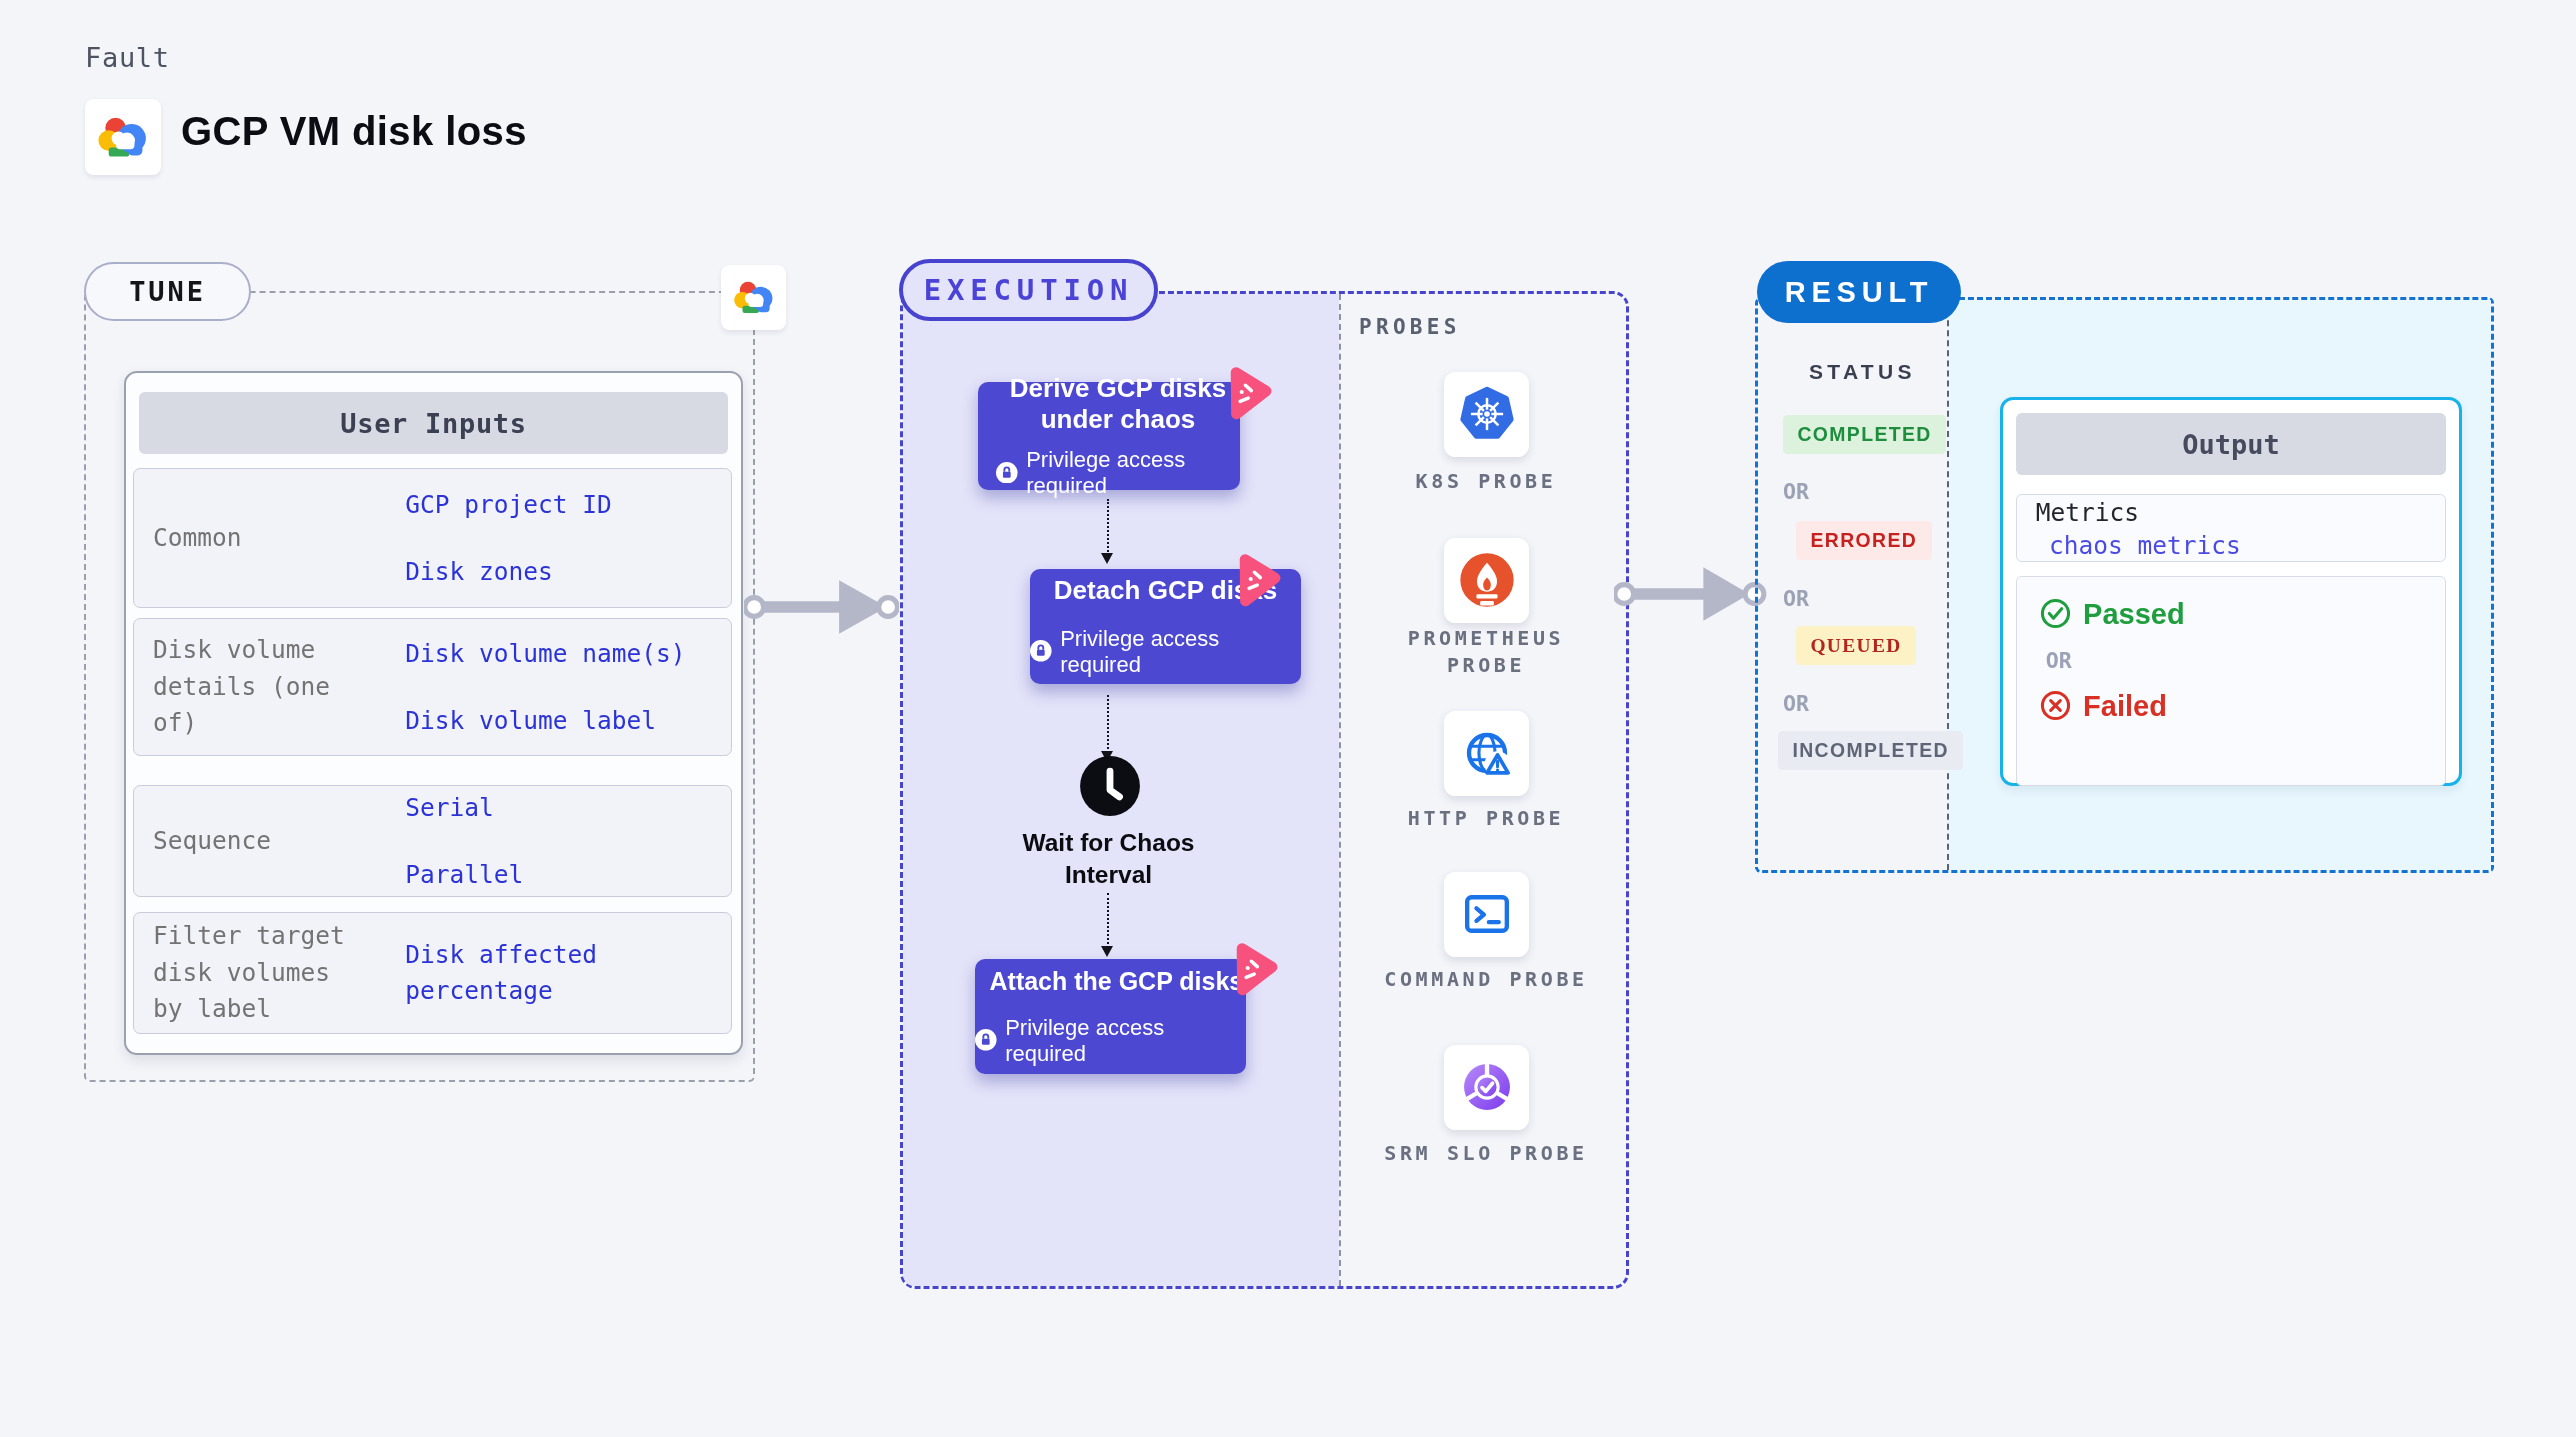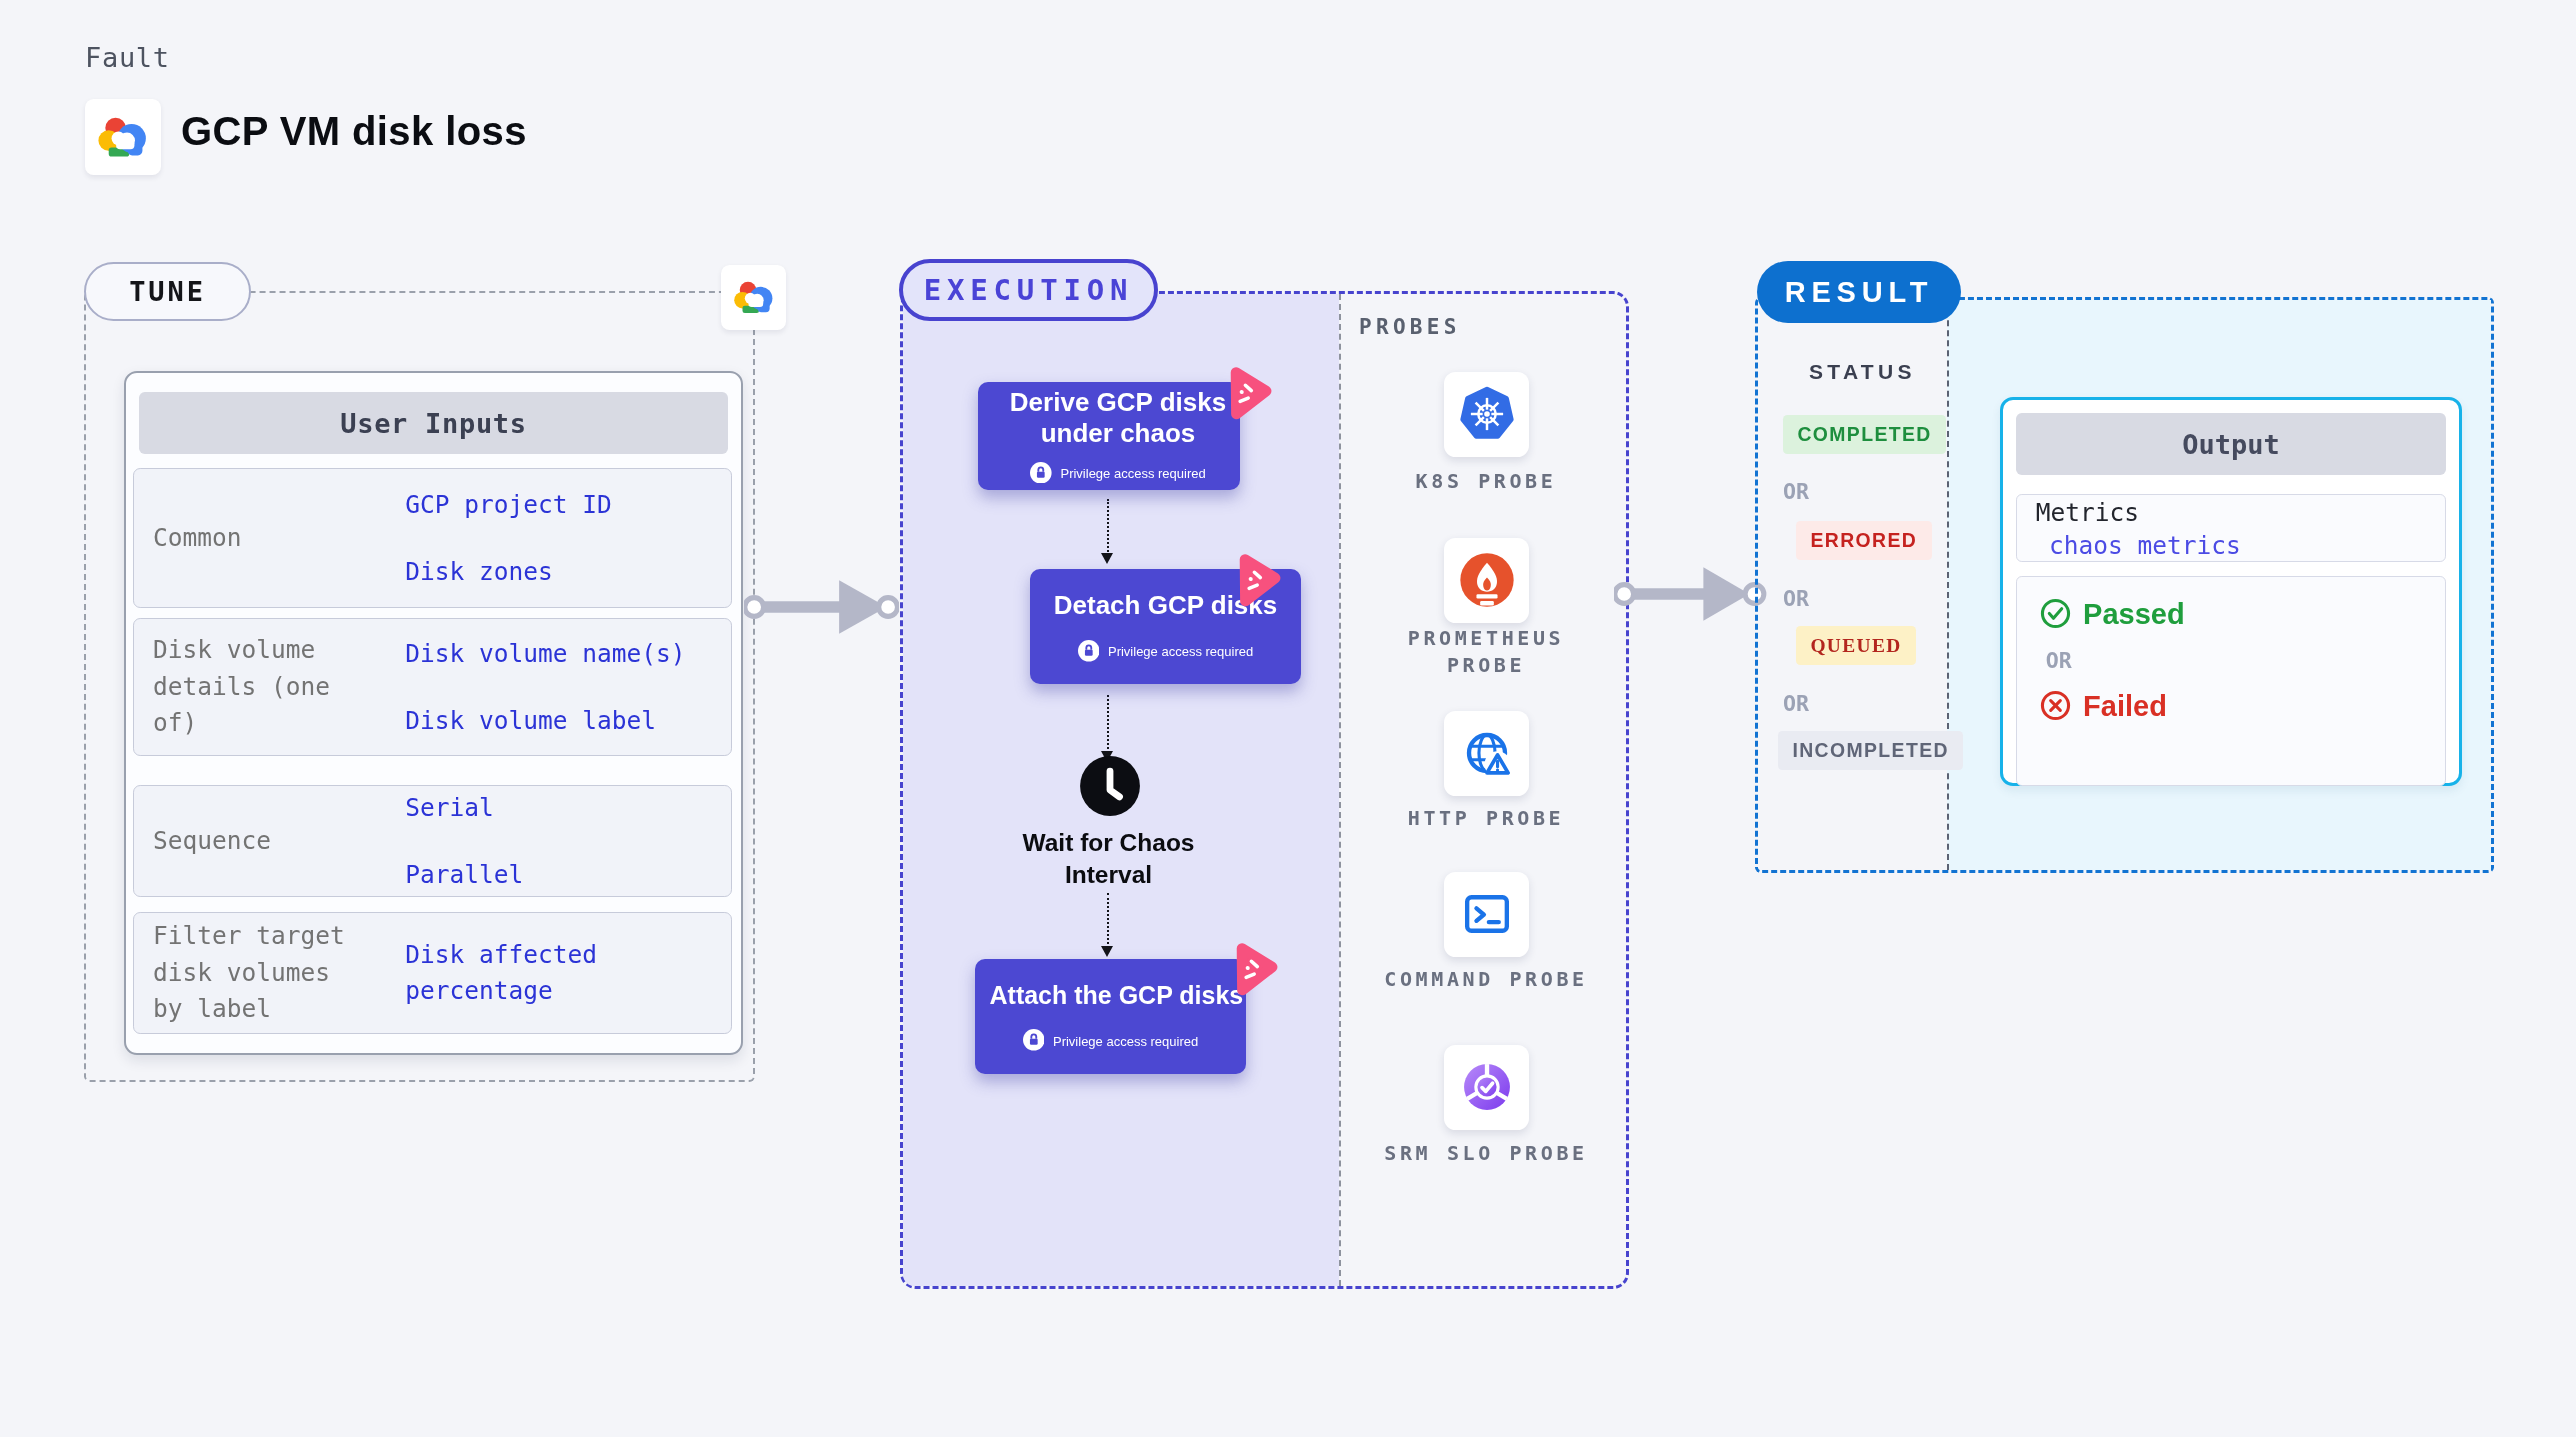--- a/index.html
+++ b/index.html
@@ -37,21 +37,21 @@
 
   
   .exec-outer { border:3.6px dashed #4744ce; border-radius:16px; }
   .exec-fill { position:absolute; left:0; top:0; bottom:0; width:436px; background:#e3e3f9; border-radius:11.5px 0 0 11.5px; }
   .probes-divider { position:absolute; left:436px; top:0; bottom:0; width:0; border-left:2.2px dashed #8e939e; }
   .step-box { background:#4c48d2; border-radius:10px; box-shadow:0 7.2px 14.4px rgba(58,56,160,.35);
               display:flex; flex-direction:column; align-items:center; justify-content:center; gap:11.5px; z-index:3; }
   .step-title { color:#fff; font-weight:bold; font-size:26px; line-height:1.22; text-align:center; max-width:242px; }
   .one-line { white-space:nowrap; }
   .priv { display:flex; align-items:center; gap:8.6px; }
-  .priv-text { color:#fff; font-size:13px; }
+  .priv-text { color:#fff; font-size:22px; }
   .litmus-badge { width:59px; height:59px; transform:rotate(6deg); z-index:4; }
   .dot-arrow { width:0; border-left:2.9px dotted #131419; }
   .dot-arrow::after { content:""; position:absolute; left:-8px; bottom:-10.8px;
                       border:6.5px solid transparent; border-top:11.5px solid #131419; }
   .wait-label { font-weight:bold; font-size:24.5px; color:#0b0c10; line-height:1.3; text-align:center; }
   .section-caption { font-family:"DejaVu Sans Mono",monospace; font-weight:bold; color:#59606f; letter-spacing:4.3px; }
   .probe-tile { width:85px; height:85px; background:#fff; border-radius:11.5px; box-shadow:0 3.6px 8.6px rgba(30,40,80,.12);
                 display:flex; align-items:center; justify-content:center; }
   .probe-caption { width:216px; text-align:center; font-family:"DejaVu Sans Mono",monospace; font-weight:bold;
                    font-size:20px; color:#6a7080; letter-spacing:3.6px; line-height:1.35; }

